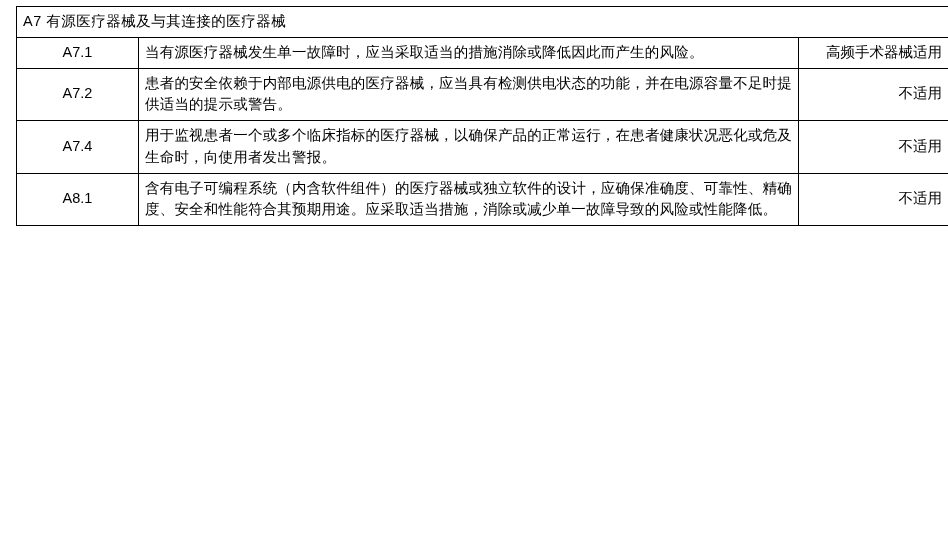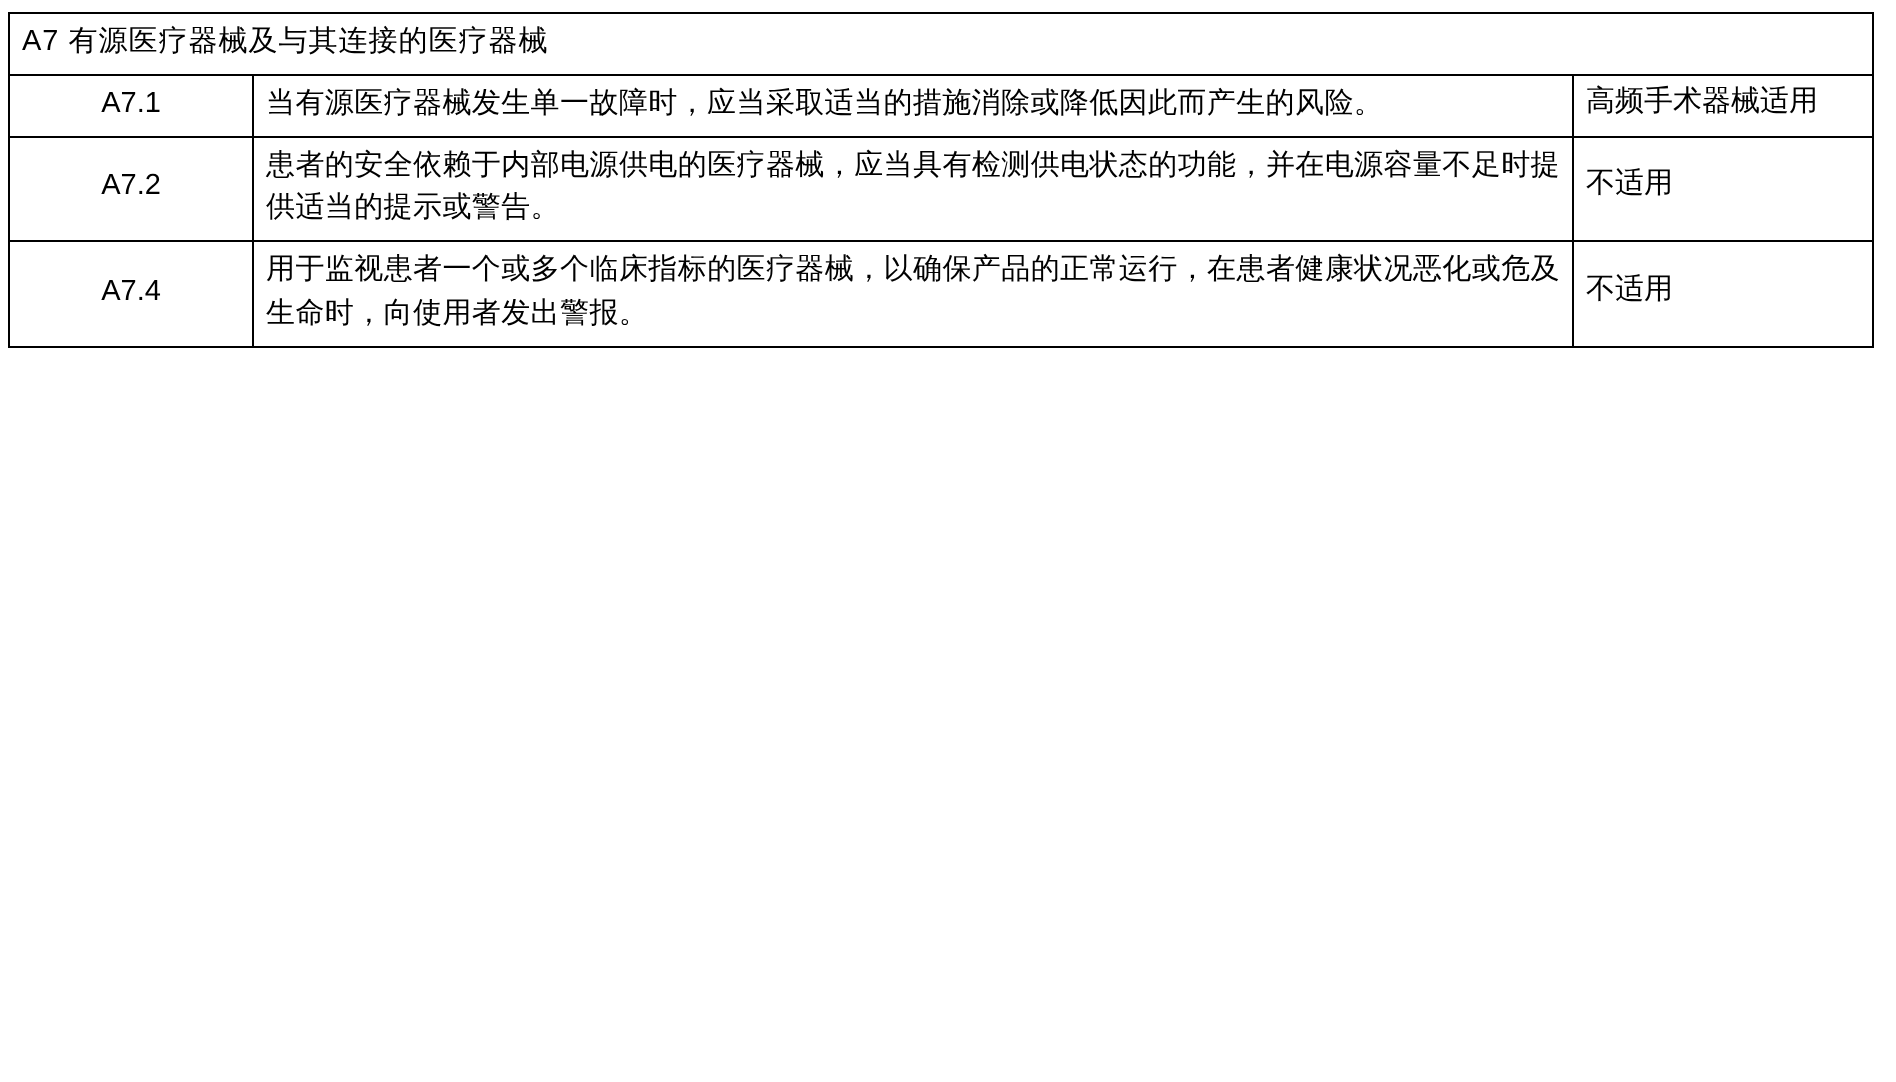--- a/index.html
+++ b/index.html
@@ -12,21 +12,21 @@
     height: 541px;
     font-family: "Liberation Sans", sans-serif;
     color: #000000;
     overflow: hidden;
   }
   .page {
     width: 948px;
     height: 541px;
     position: relative;
     box-sizing: border-box;
-    padding: 6px 8px 0 4px;
+    padding: 6px 8px 0 16px;
   }
   table.req-table {
     border-collapse: collapse;
     table-layout: fixed;
     width: 932px;
     font-size: 14.5px;
   }
   table.req-table td {
     border: 1px solid #000000;
     padding: 4px 6px;
@@ -46,23 +46,22 @@
     text-align: center;
     white-space: nowrap;
     margin-left: 48px;
   }
   td.cell-text {
     text-align: justify;
     text-justify: inter-ideograph;
     letter-spacing: 0.2px;
   }
   td.cell-app {
-    text-align: left;
+    text-align: right;
     line-height: 1.45;
-    font-family: Liberation Mono, monospace;
   }
 </style>
 </head>
 <body>
 
 <div class="page">
   <table class="req-table">
     <colgroup>
       <col class="c-id">
       <col class="c-text">
@@ -80,15 +79,20 @@
       <tr>
         <td class="cell-id">A7.2</td>
         <td class="cell-text">患者的安全依赖于内部电源供电的医疗器械，应当具有检测供电状态的功能，并在电源容量不足时提供适当的提示或警告。</td>
         <td class="cell-app">不适用</td>
       </tr>
       <tr>
         <td class="cell-id">A7.4</td>
         <td class="cell-text">用于监视患者一个或多个临床指标的医疗器械，以确保产品的正常运行，在患者健康状况恶化或危及生命时，向使用者发出警报。</td>
         <td class="cell-app">不适用</td>
       </tr>
+      <tr>
+        <td class="cell-id">A8.1</td>
+        <td class="cell-text">含有电子可编程系统（内含软件组件）的医疗器械或独立软件的设计，应确保准确度、可靠性、精确度、安全和性能符合其预期用途。应采取适当措施，消除或减少单一故障导致的风险或性能降低。</td>
+        <td class="cell-app">不适用</td>
+      </tr>
     </tbody>
   </table>
 </div>
 
 </body></html>

